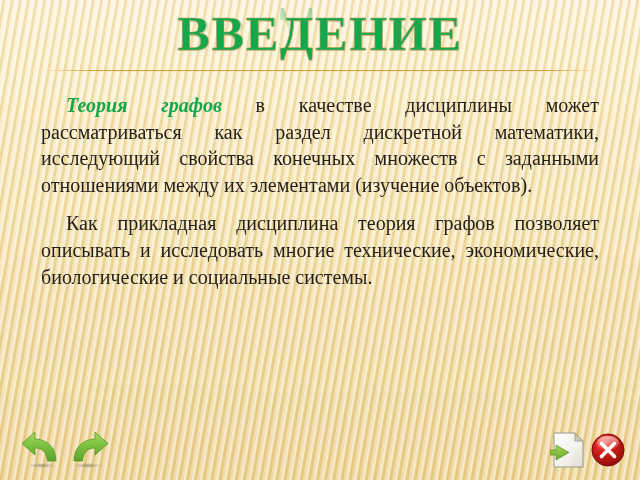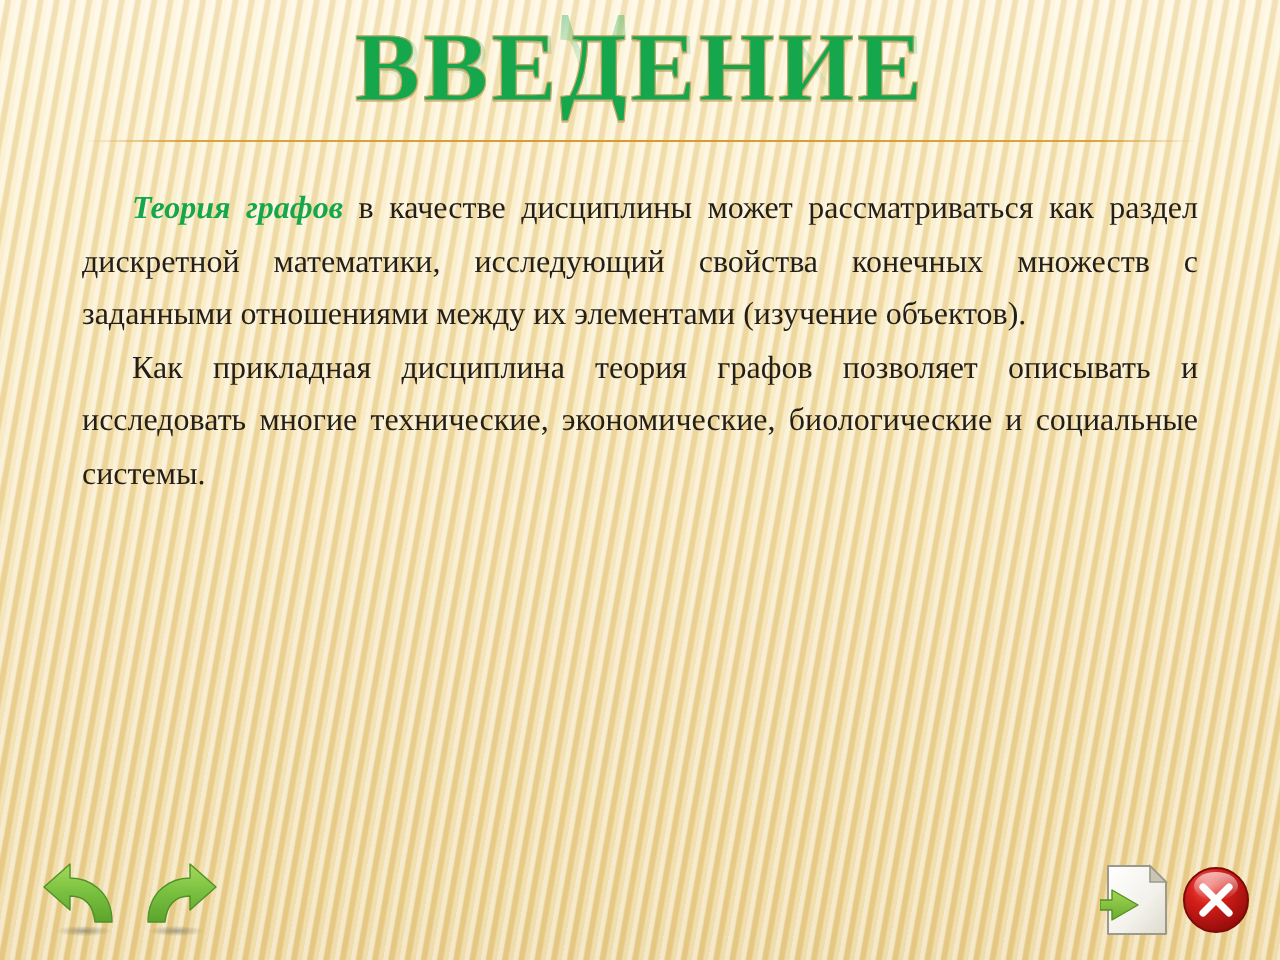--- a/index.html
+++ b/index.html
@@ -110,27 +110,27 @@
     position: absolute;
     left: 41px;
     top: 92px;
     width: 558px;
   }
   .para {
     margin: 0;
     text-align: justify;
     text-indent: 25px;
     font-family: "Liberation Serif", "DejaVu Serif", serif;
-    font-size: 16px;
+    font-size: 20px;
     line-height: 26.6px;
     color: #231f18;
     hyphens: none;
   }
   .para + .para {
-    margin-top: 0px;
+    margin-top: 12px;
   }
   .kw {
     color: #16a74d;
     font-weight: bold;
     font-style: italic;
   }
 
   
   .nav-left {
     position: absolute;

